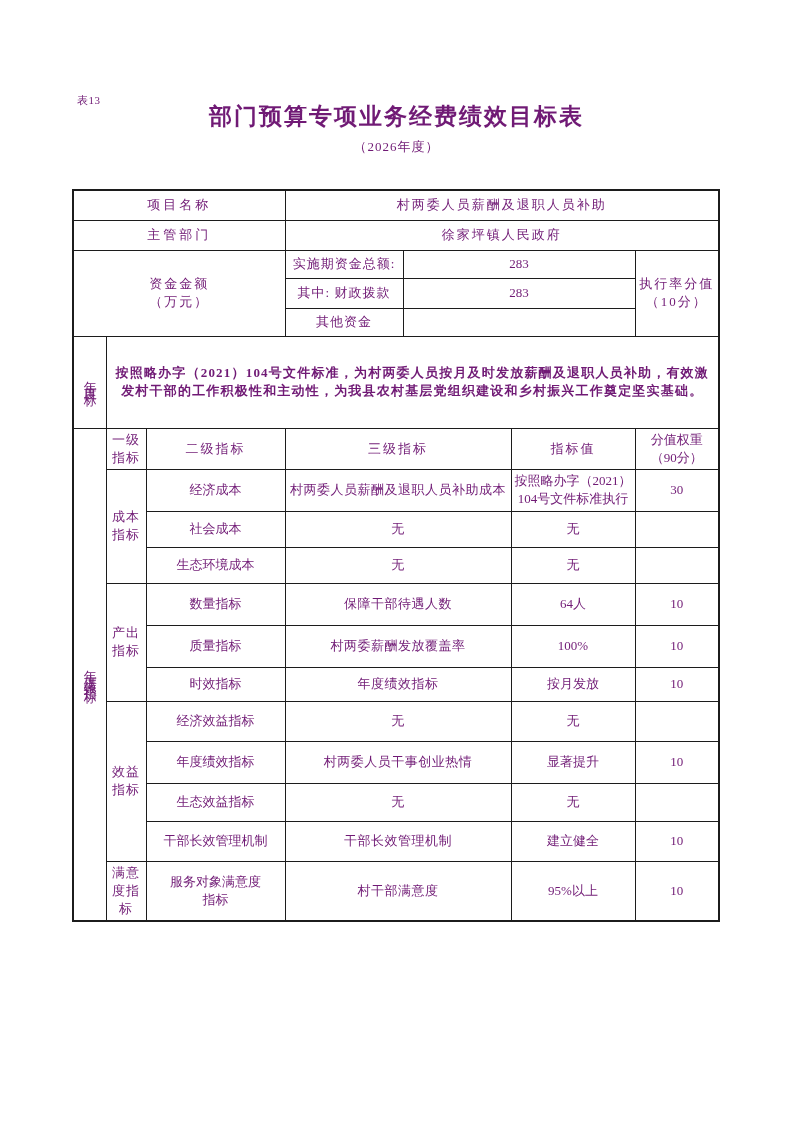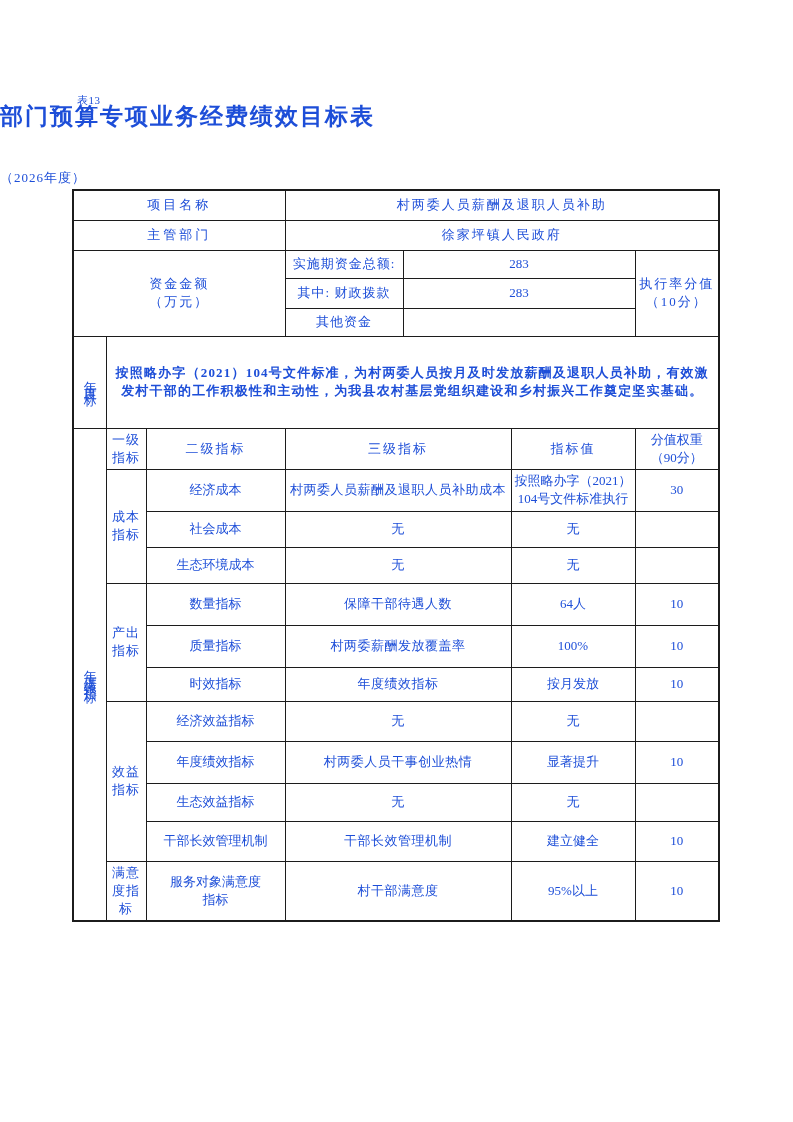--- a/index.html
+++ b/index.html
@@ -2,46 +2,46 @@
 <html><head>
 <meta charset="utf-8">
 <style>
   html, body { margin: 0; padding: 0; background: #ffffff; }
   .page {
     position: relative;
     width: 793px;
     height: 1122px;
     background: #ffffff;
     font-family: "Liberation Serif", "DejaVu Serif", serif;
-    color: #1d4ed8;
+    color: #701a75;
     overflow: hidden;
   }
   .table-no {
     position: absolute;
     left: 77px;
     top: 93px;
     font-size: 11px;
     letter-spacing: 0.5px;
   }
   .title {
     position: absolute;
     left: 0;
     top: 101px;
     width: 100%;
-    text-align: left;
+    text-align: center;
     font-size: 23px;
     font-weight: bold;
     letter-spacing: 2px;
   }
   .subtitle {
     position: absolute;
     left: 0;
-    top: 169px;
+    top: 138px;
     width: 100%;
-    text-align: left;
+    text-align: center;
     font-size: 13px;
     letter-spacing: 1px;
   }
   table.budget {
     position: absolute;
     left: 72px;
     top: 189px;
     width: 646px;
     border-collapse: collapse;
     table-layout: fixed;

